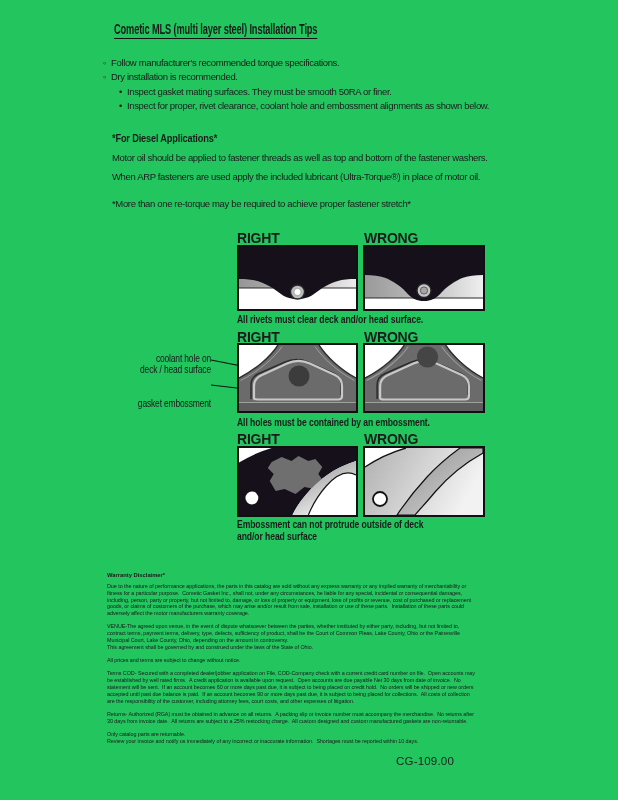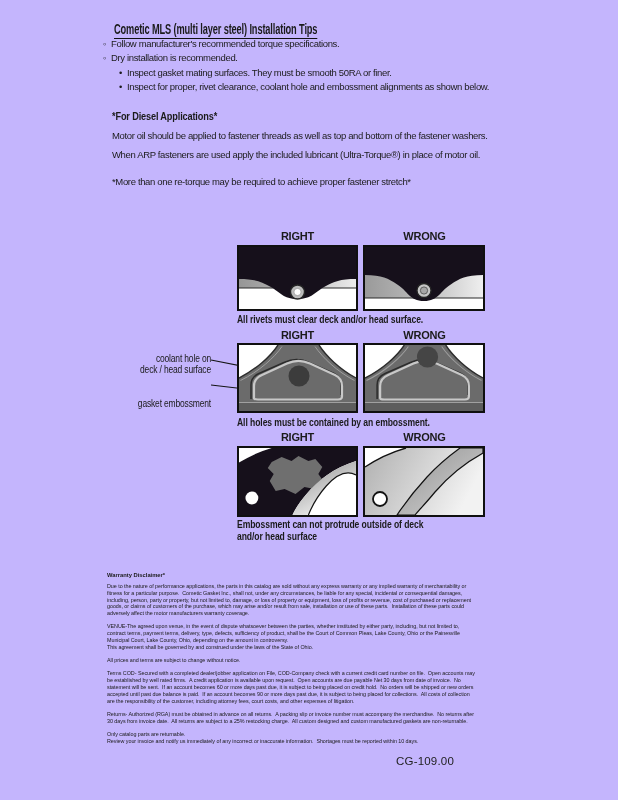--- a/index.html
+++ b/index.html
@@ -1,41 +1,41 @@
 <!DOCTYPE html>
 <html><head>
 <meta charset="utf-8">
 <style>
   html,body { margin:0; padding:0; background:#ffffff; }
   .page {
-    position:relative; width:618px; height:800px; background:#c4b5fd;
+    position:relative; width:618px; height:800px; background:#22c55e;
     font-family:"Liberation Sans", sans-serif; color:#1b1b1b; overflow:hidden;
   }
   
   .title {
     position:absolute; left:114px; top:21px; margin:0;
     font-size:14px; font-weight:bold; letter-spacing:-0.2px;
     transform:scaleX(0.66); transform-origin:left top;
     border-bottom:1.6px solid #111; padding-bottom:1px; white-space:nowrap;
   }
   
-  .intro { position:absolute; left:103px; top:37px; width:450px; font-size:9.5px; letter-spacing:-0.35px; }
+  .intro { position:absolute; left:103px; top:56px; width:450px; font-size:9.5px; letter-spacing:-0.35px; }
   .bullet { line-height:14.3px; white-space:nowrap; }
   .bullet.sub { padding-left:16px; }
   .marker { display:inline-block; width:8px; }
   
-  .diesel { position:absolute; left:112px; top:110px; width:430px; }
+  .diesel { position:absolute; left:112px; top:132px; width:430px; }
   .diesel h2 {
     margin:0 0 4px 0; font-size:11.5px; font-weight:bold; letter-spacing:-0.2px;
     transform:scaleX(0.8); transform-origin:left top; white-space:nowrap;
   }
   .diesel p { margin:0 0 6px 0; font-size:9.5px; line-height:19px; letter-spacing:-0.35px; white-space:pre-wrap; }
   .diesel p.note { margin-top:8px; }
   
-  .dlabel { position:absolute; width:121px; text-align:center; font-size:11px; font-weight:bold; letter-spacing:-0.2px; }
+  .dlabel { position:absolute; width:121px; font-size:14px; font-weight:bold; letter-spacing:-0.2px; }
   .dbox { position:absolute; width:121px; height:66px; border:2px solid #101010; box-sizing:border-box; background:#fff; }
   .dbox svg { display:block; width:100%; height:100%; }
   .dcaption {
     position:absolute; left:237px; font-size:11px; font-weight:bold; line-height:12px;
     letter-spacing:-0.1px; transform:scaleX(0.78); transform-origin:left top; white-space:pre-line;
   }
   .callouts {
     position:absolute; left:90px; top:344px; width:121px; text-align:right;
     font-size:10px; line-height:10.3px; letter-spacing:-0.2px;
     transform:scaleX(0.85); transform-origin:right top; white-space:pre-line;

